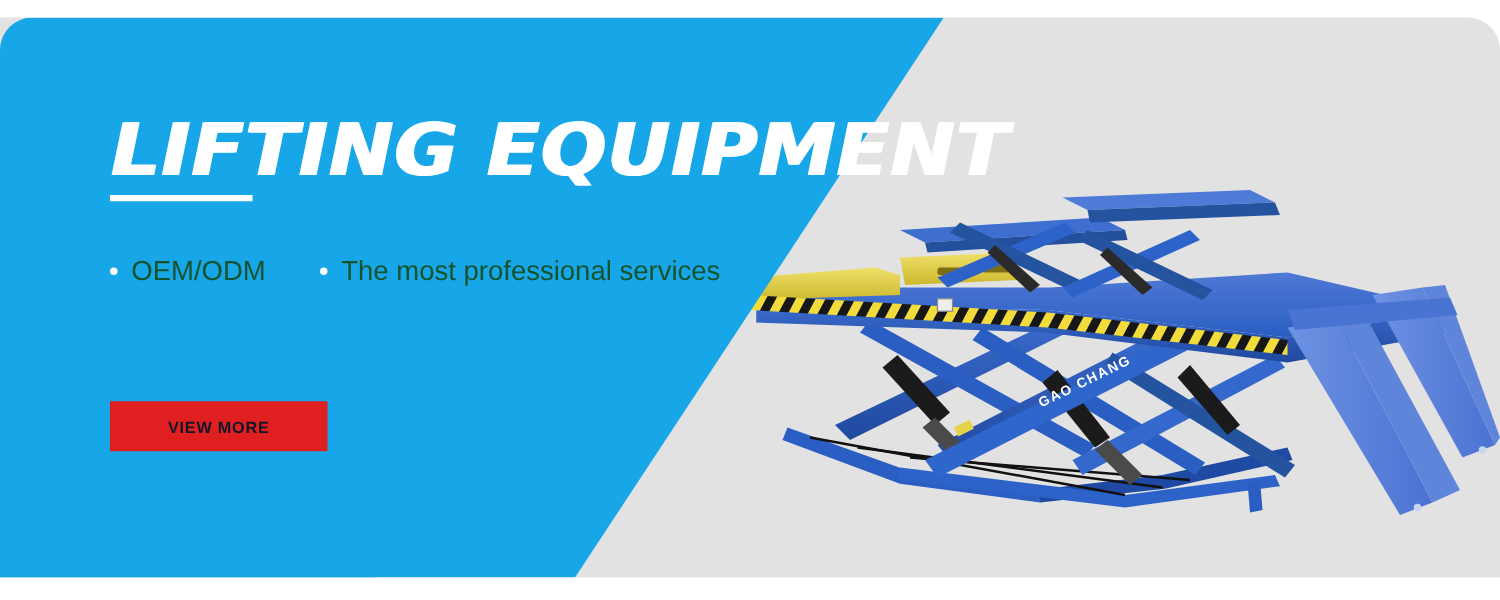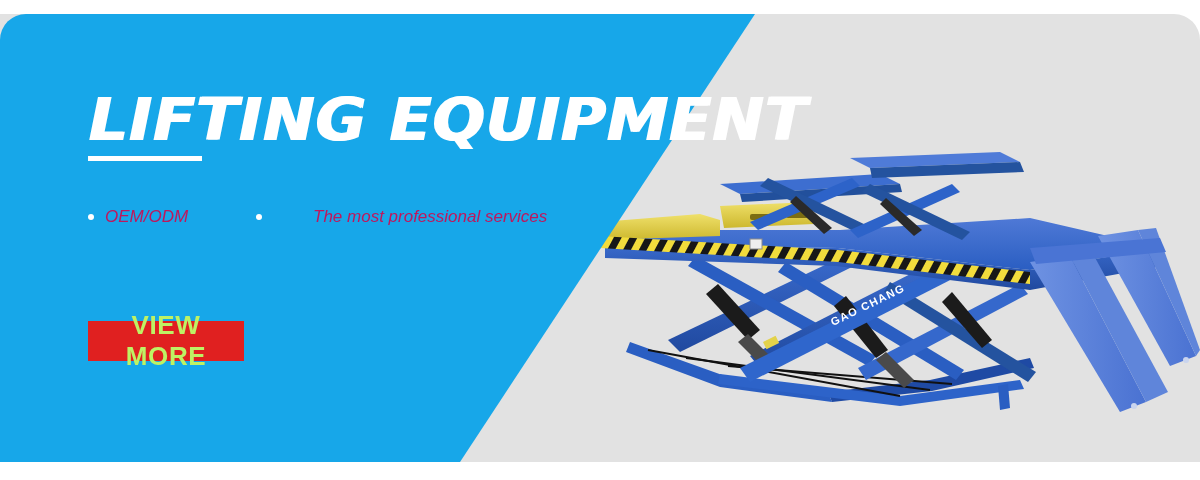--- a/index.html
+++ b/index.html
@@ -98,48 +98,47 @@
     width: 540px;
   }
   .feature-row {
     display: flex;
     align-items: center;
     height: 46px;
   }
   .feature {
     display: flex;
     align-items: center;
-    color: #be185d;
-    font-size: 17px;
+    color: #14532d;
+    font-size: 22px;
     line-height: 20px;
     white-space: nowrap;
-    font-style: italic;
   }
   .feature.col1 { width: 168px; }
-  .feature.col2 { width: auto; gap: 40px; }
+  .feature.col2 { width: auto; }
   .dot {
     width: 6px;
     height: 6px;
     border-radius: 50%;
     background: #ffffff;
     margin-right: 11px;
     flex: 0 0 auto;
   }
 
   .cta {
     position: absolute;
     left: 0;
     top: 307px;
-    width: 156px;
+    width: 174px;
     height: 40px;
     background: #e02020;
     border: none;
-    color: #bef264;
+    color: #0f172a;
     font-family: "Liberation Sans", sans-serif;
-    font-size: 26px;
+    font-size: 13px;
     font-weight: bold;
     letter-spacing: 0.6px;
     cursor: pointer;
     display: flex;
     align-items: center;
     justify-content: center;
     padding: 0;
   }
 
   

